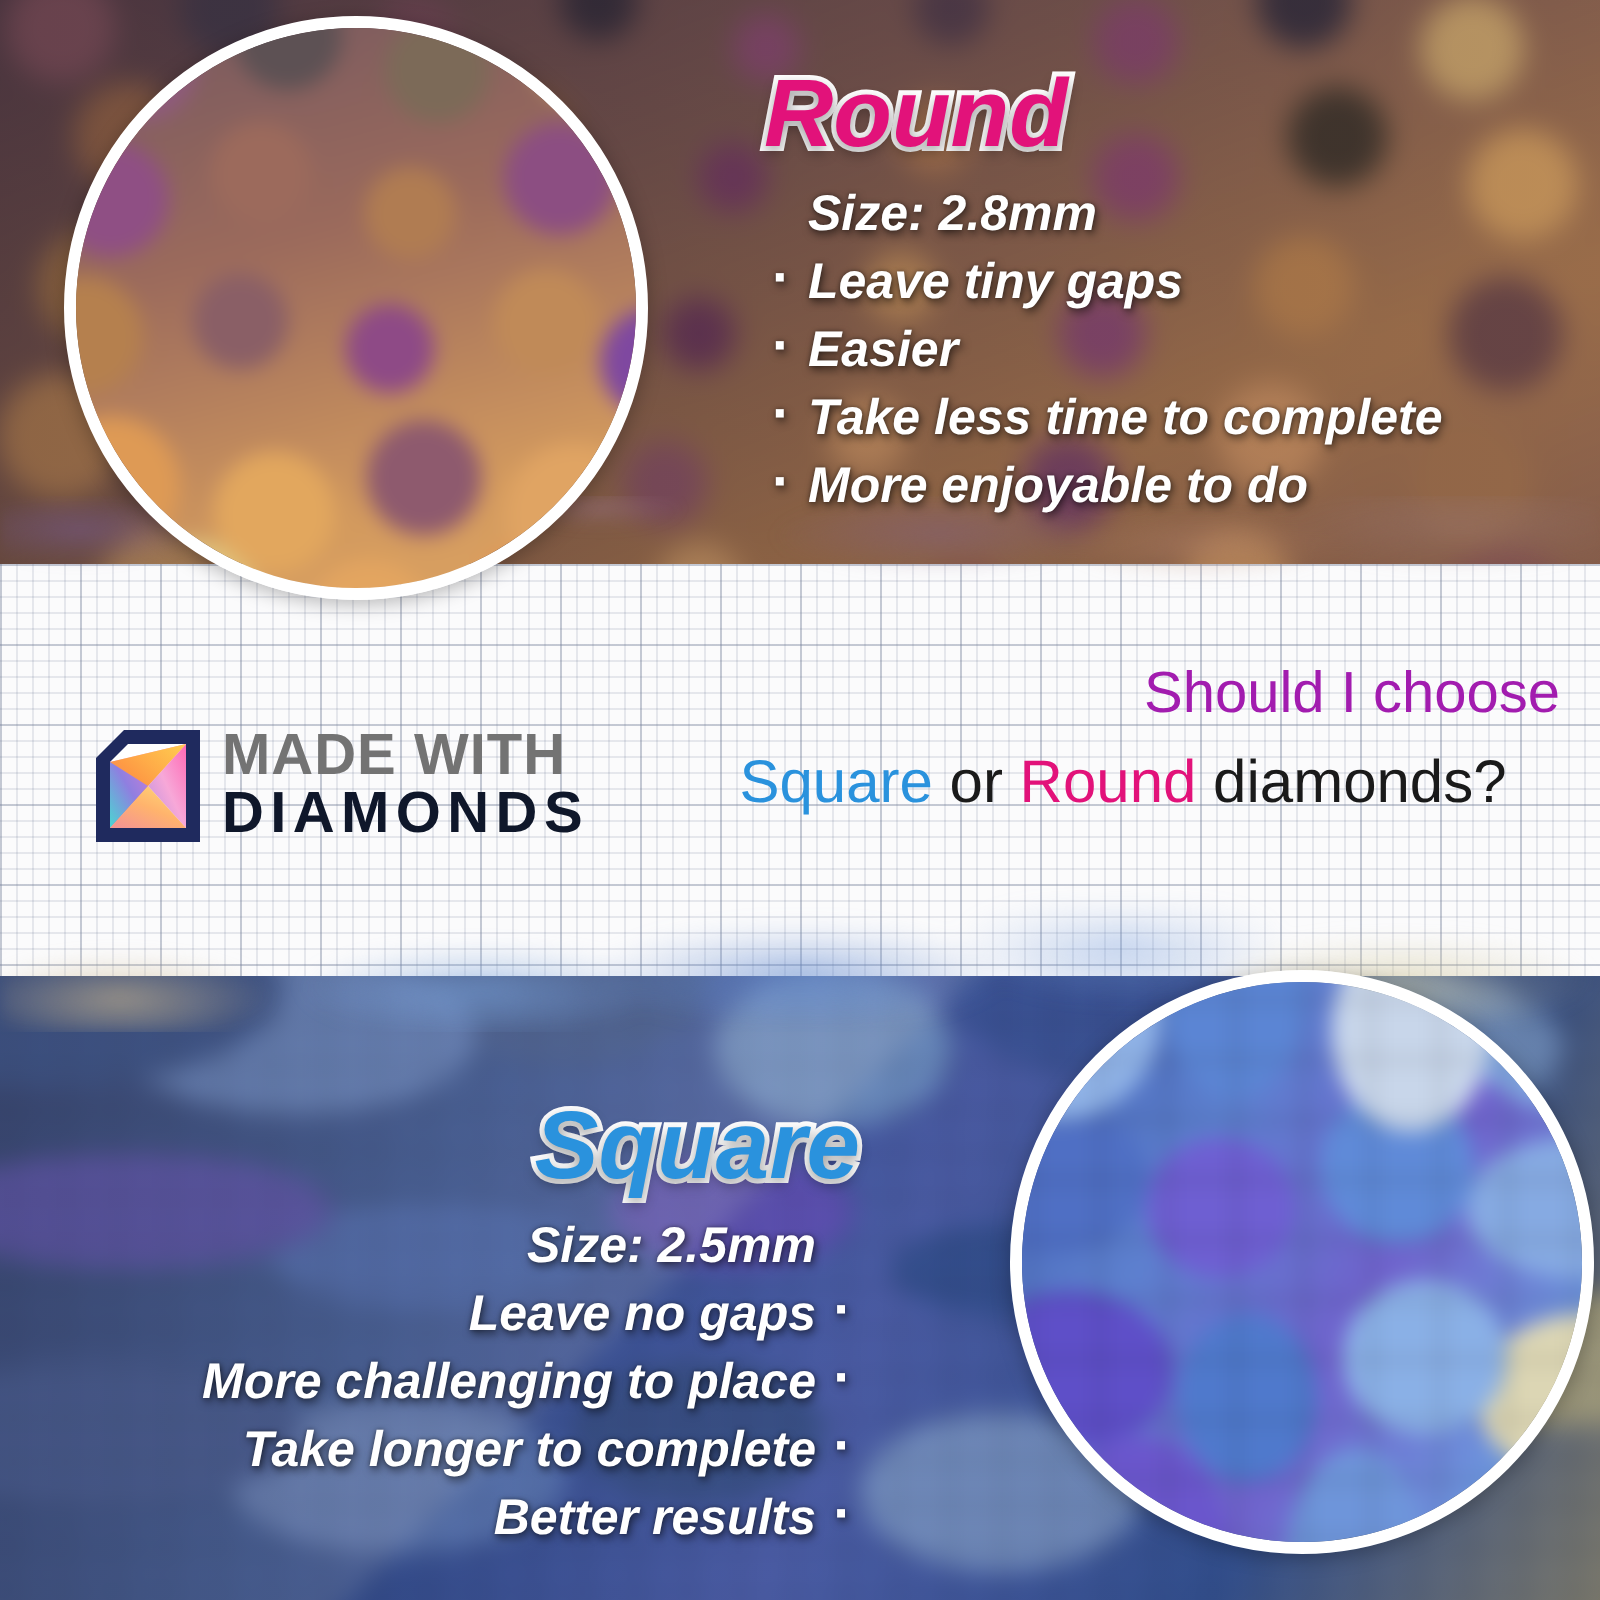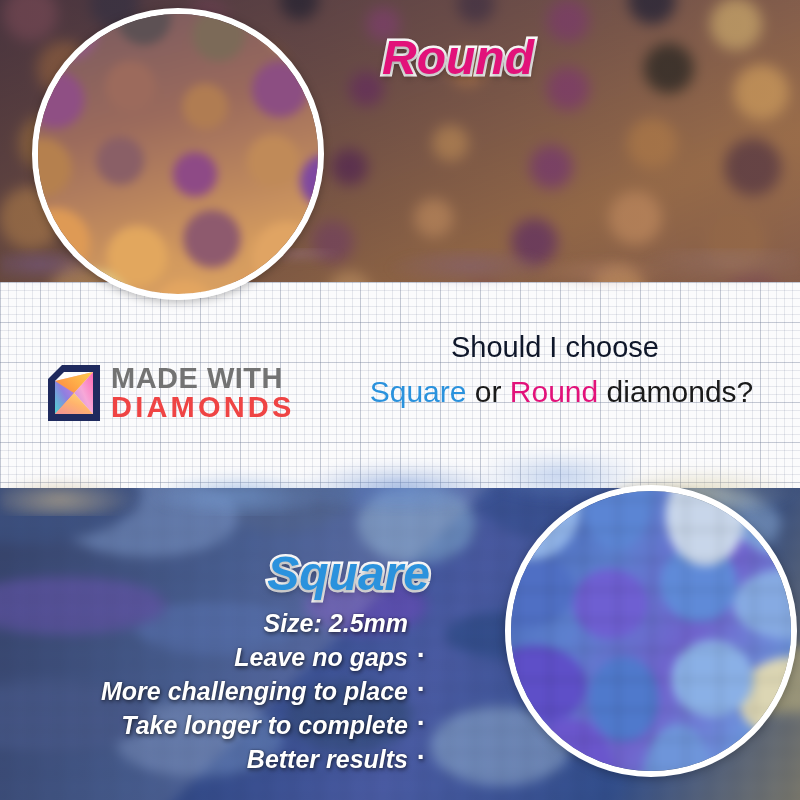--- a/index.html
+++ b/index.html
@@ -229,31 +229,31 @@
     text-shadow:0 3px 7px rgba(0,0,0,.4);
   }
   #square-text .spec-list li { padding-right:22px; position:relative; }
   #square-text .spec-list li.has-bullet::after {
     content:"·"; position:absolute; right:4px; top:-2px;
     font-size:28px; font-style:normal; line-height:34px;
   }
 
   
   #question { position:absolute; left:330px; top:328px; width:450px; text-align:center; z-index:7; }
-  #q-line1 { font-size:29px; line-height:38px; color:#0f172a; }
+  #q-line1 { font-size:29px; line-height:38px; color:#a21caf;text-align:right; }
   #q-line2 { font-size:30px; line-height:40px; color:#1a1a1a; margin-top:6px; white-space:nowrap;margin-left:13px; }
   #q-square { color:#2a92dd; }
   #q-round  { color:#e2127a; }
 
   #logo { position:absolute; left:45px; top:358px; width:270px; height:70px; z-index:7;
           display:flex; align-items:center; }
   #logo-mark { width:58px; height:62px; flex:0 0 58px; }
   #logo-words { margin-left:8px; }
   #logo-line1 { font-size:29px; font-weight:bold; letter-spacing:0.5px; color:#737373; line-height:28px; }
-  #logo-line2 { font-size:29px; font-weight:bold; letter-spacing:3.2px; color:#ef4444; line-height:30px; }
+  #logo-line2 { font-size:29px; font-weight:bold; letter-spacing:3.2px; color:#0f172a; line-height:30px; }
 </style>
 </head>
 <body>
 
 <div id="page">
 
   <div class="panel" id="round-panel">
     <div class="round-photo"></div>
     <div class="round-photo-dark"></div>
   </div>
@@ -269,20 +269,27 @@
 
   <div class="inset-circle" id="round-inset">
     <div class="fill"></div>
   </div>
   <div class="inset-circle" id="square-inset">
     <div class="fill"></div>
   </div>
 
   <div id="round-text">
     <div id="round-title">Round</div>
+    <ul class="spec-list">
+      <li>Size:  2.8mm</li>
+      <li class="has-bullet">Leave tiny gaps</li>
+      <li class="has-bullet">Easier</li>
+      <li class="has-bullet">Take less time to complete</li>
+      <li class="has-bullet">More enjoyable to do</li>
+    </ul>
   </div>
 
   <div id="square-text">
     <div id="square-title">Square</div>
     <ul class="spec-list">
       <li>Size:  2.5mm</li>
       <li class="has-bullet">Leave no gaps</li>
       <li class="has-bullet">More challenging to place</li>
       <li class="has-bullet">Take longer to complete</li>
       <li class="has-bullet">Better results</li>

